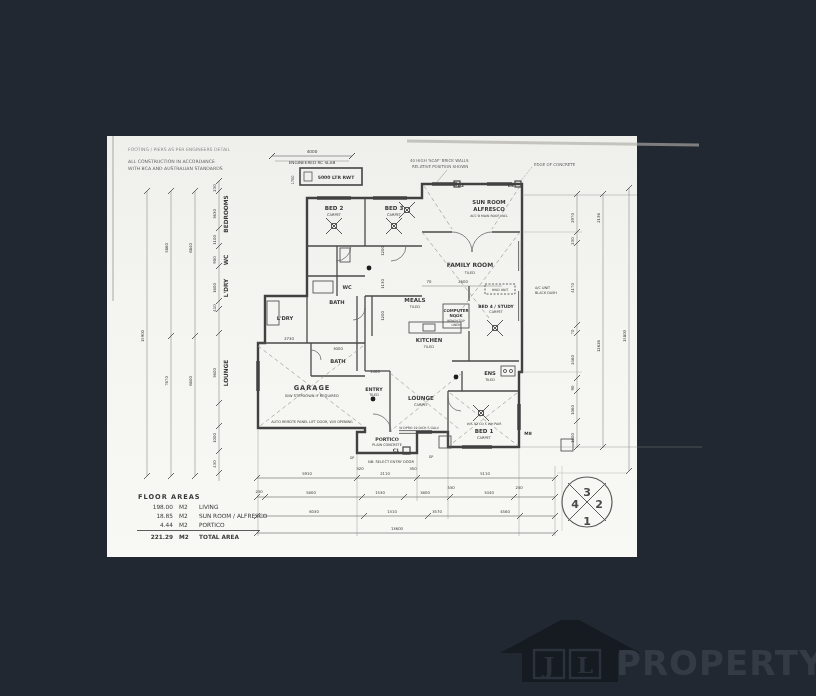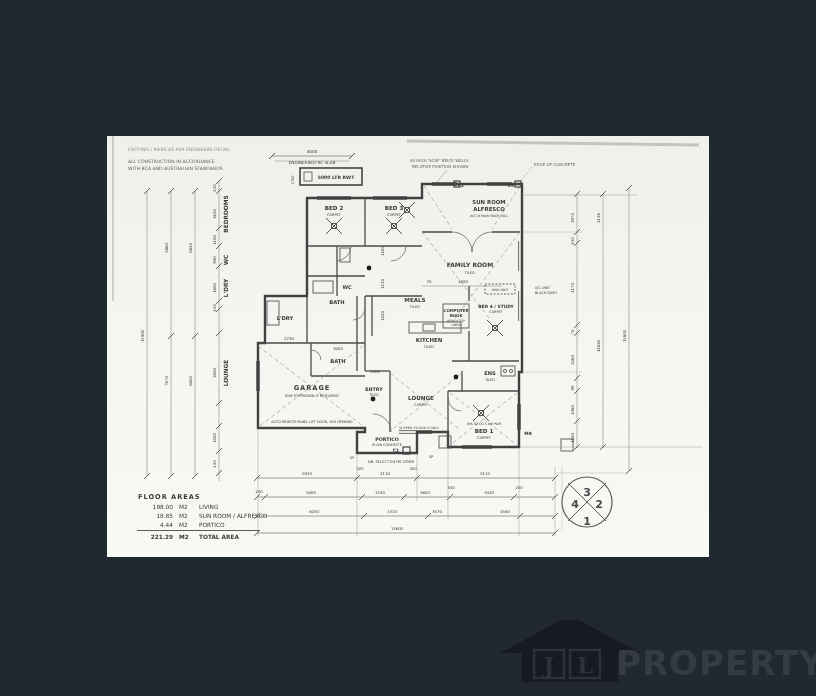--- a/index.html
+++ b/index.html
@@ -1,18 +1,18 @@
 <!DOCTYPE html>
 <html><head>
 <meta charset="utf-8">
 <style>
   html,body{margin:0;padding:0;background:#222831;width:816px;height:696px;overflow:hidden;
     font-family:"DejaVu Sans", sans-serif;}
   #stage{position:relative;width:816px;height:696px;background:#222831;}
-  #photo{position:absolute;left:107px;top:136px;width:602px;height:421px;
+  #photo{position:absolute;left:107px;top:136px;width:530px;height:421px;
     background:linear-gradient(180deg,#eff0ec 0%,#f4f4f0 40%,#f8f8f4 100%);}
   #photo svg{display:block}
   #brand{position:absolute;left:500px;top:612px;width:316px;height:80px;}
   .plan-text{fill:#3a3a3a}
 </style>
 </head>
 <body>
 <div id="stage">
 
 <div id="photo">

